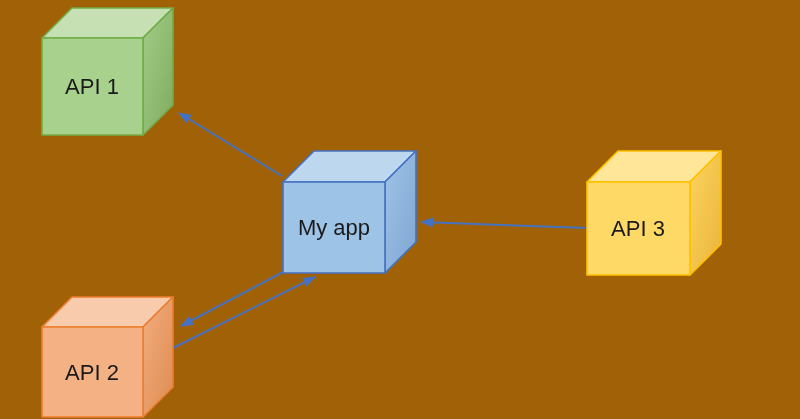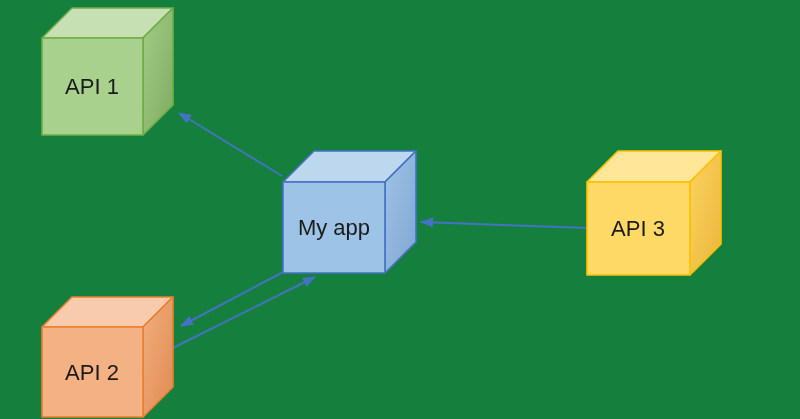--- a/index.html
+++ b/index.html
@@ -5,21 +5,21 @@
   html, body {
     margin: 0;
     padding: 0;
     background: #ffffff;
     font-family: "Liberation Sans", sans-serif;
   }
   .canvas-wrap {
     position: relative;
     width: 800px;
     height: 419px;
-    background: #15803d;
+    background: #a16207;
     overflow: hidden;
   }
   svg { display: block; }
   .node-label {
     font-family: "Liberation Sans", sans-serif;
     font-size: 22px;
     font-weight: 400;
   }
   .cube-face { stroke-width: 1.6; stroke-linejoin: round; }
   .edge-line { fill: none; stroke-width: 2; }

